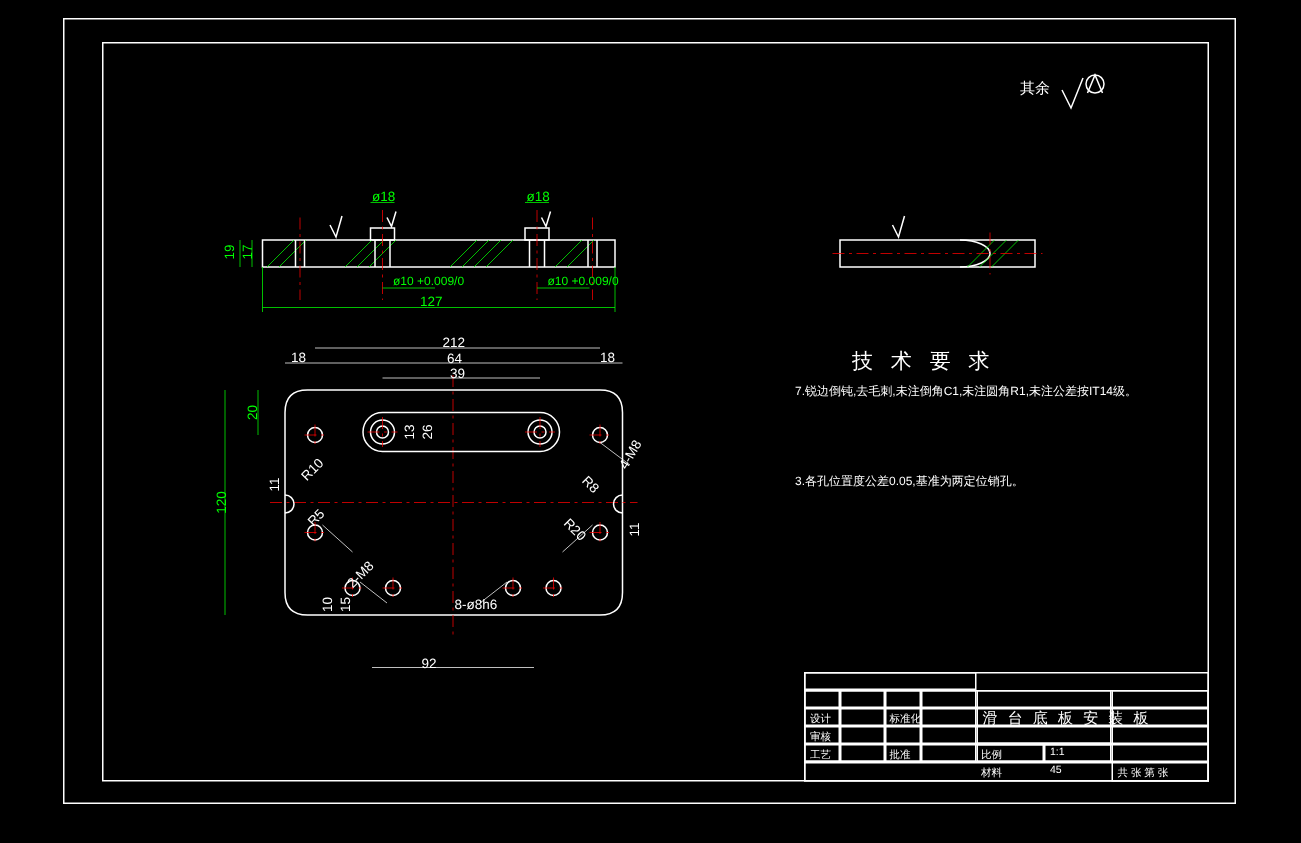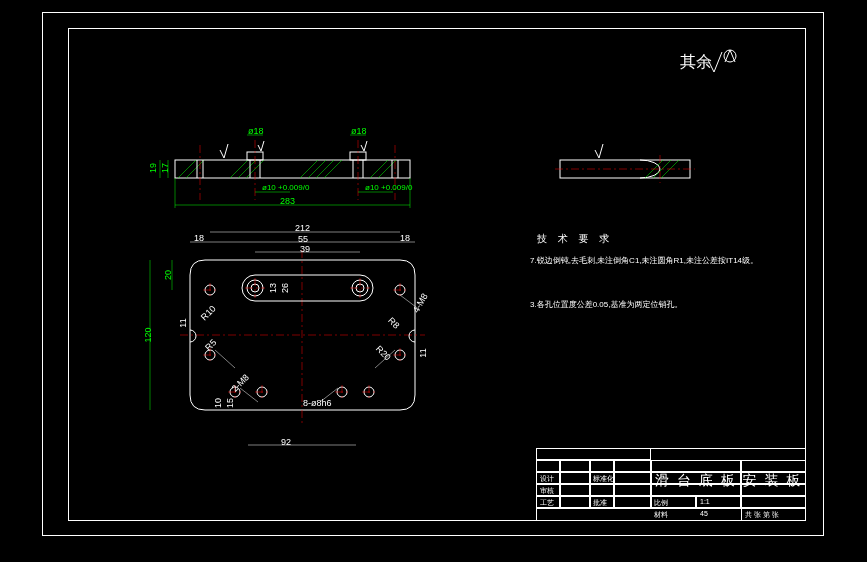--- a/index.html
+++ b/index.html
@@ -160,49 +160,49 @@
 <path d="M 725 62 l 5 -12 l 5 12" class="part-line"></path>
 </g>
 </svg>
 
 <span class="dim-text" style="top:126px;left:248px">ø18</span>
 <span class="dim-text" style="top:126px;left:351px">ø18</span>
 <span class="dim-text" style="top:163px;left:148px;transform:rotate(-90deg)">19</span>
 <span class="dim-text" style="top:163px;left:160px;transform:rotate(-90deg)">17</span>
 <span class="dim-text" style="top:183px;left:262px;font-size:8px">ø10 +0.009/0</span>
 <span class="dim-text" style="top:183px;left:365px;font-size:8px">ø10 +0.009/0</span>
-<span class="dim-text" style="top:196px;left:280px">283</span>
+<span class="dim-text" style="top:196px;left:280px">127</span>
 
 <span class="dim-text dim-text-w" style="top:233px;left:194px">18</span>
 <span class="dim-text dim-text-w" style="top:223px;left:295px">212</span>
 <span class="dim-text dim-text-w" style="top:233px;left:400px">18</span>
-<span class="dim-text dim-text-w" style="top:234px;left:298px">55</span>
+<span class="dim-text dim-text-w" style="top:234px;left:298px">64</span>
 <span class="dim-text dim-text-w" style="top:244px;left:300px">39</span>
 <span class="dim-text" style="top:270px;left:163px;transform:rotate(-90deg)">20</span>
 <span class="dim-text dim-text-w" style="top:283px;left:268px;transform:rotate(-90deg)">13</span>
 <span class="dim-text dim-text-w" style="top:283px;left:280px;transform:rotate(-90deg)">26</span>
 <span class="dim-text" style="top:330px;left:140px;transform:rotate(-90deg)">120</span>
 <span class="dim-text dim-text-w" style="top:318px;left:178px;transform:rotate(-90deg)">11</span>
 <span class="dim-text dim-text-w" style="top:348px;left:418px;transform:rotate(-90deg)">11</span>
 <span class="dim-text dim-text-w" style="top:308px;left:200px;transform:rotate(-45deg)">R10</span>
 <span class="dim-text dim-text-w" style="top:340px;left:205px;transform:rotate(-45deg)">R5</span>
 <span class="dim-text dim-text-w" style="top:348px;left:375px;transform:rotate(45deg)">R20</span>
 <span class="dim-text dim-text-w" style="top:318px;left:388px;transform:rotate(45deg)">R8</span>
 <span class="dim-text dim-text-w" style="top:378px;left:230px;transform:rotate(-45deg)">2-M8</span>
 <span class="dim-text dim-text-w" style="top:298px;left:410px;transform:rotate(-60deg)">4-M8</span>
 <span class="dim-text dim-text-w" style="top:398px;left:303px">8-ø8h6</span>
 <span class="dim-text dim-text-w" style="top:398px;left:213px;transform:rotate(-90deg)">10</span>
 <span class="dim-text dim-text-w" style="top:398px;left:225px;transform:rotate(-90deg)">15</span>
 <span class="dim-text dim-text-w" style="top:437px;left:281px">92</span>
 
-<span class="notes" style="top:52px;left:680px;font-size:16px">其余</span>
-
-<div class="notes" style="top:232px;left:537px;letter-spacing:4px;font-size:10px">技 术 要 求</div>
+<span class="notes" style="top:52px;left:680px;font-size:10px">其余</span>
+
+<div class="notes" style="top:232px;left:568px;letter-spacing:4px;font-size:14px">技 术 要 求</div>
 <div class="notes" style="top:254px;left:530px;width:260px;line-height:14px;font-size:8px">7.锐边倒钝,去毛刺,未注倒角C1,未注圆角R1,未注公差按IT14级。</div>
-<div class="notes" style="top:298px;left:530px;width:260px;line-height:14px;font-size:8px">3.各孔位置度公差0.05,基准为两定位销孔。</div>
+<div class="notes" style="top:314px;left:530px;width:260px;line-height:14px;font-size:8px">3.各孔位置度公差0.05,基准为两定位销孔。</div>
 
 <div>
 <div class="title-cell" style="top:448px;left:536px;width:270px;height:73px"></div>
 
 <div class="title-cell" style="top:448px;left:536px;width:115px;height:12px"></div>
 <div class="title-cell" style="top:460px;left:536px;width:270px;height:12px"></div>
 <div class="title-cell" style="top:472px;left:536px;width:270px;height:12px"></div>
 <div class="title-cell" style="top:484px;left:536px;width:270px;height:12px"></div>
 <div class="title-cell" style="top:496px;left:536px;width:270px;height:12px"></div>
 <div class="title-cell" style="top:508px;left:536px;width:270px;height:13px"></div>
@@ -214,21 +214,21 @@
 <div class="title-cell" style="top:460px;left:651px;width:90px;height:36px"></div>
 <div class="title-cell" style="top:460px;left:741px;width:65px;height:61px"></div>
 <div class="title-cell" style="top:496px;left:651px;width:45px;height:12px"></div>
 <div class="title-cell" style="top:496px;left:696px;width:45px;height:12px"></div>
 
 <span class="notes" style="top:474px;left:540px;font-size:7px">设计</span>
 <span class="notes" style="top:474px;left:593px;font-size:7px">标准化</span>
 <span class="notes" style="top:486px;left:540px;font-size:7px">审核</span>
 <span class="notes" style="top:498px;left:540px;font-size:7px">工艺</span>
 <span class="notes" style="top:498px;left:593px;font-size:7px">批准</span>
-<span class="notes" style="top:472px;left:655px;font-size:14px;letter-spacing:2px">滑 台 底 板 安 装 板</span>
+<span class="notes" style="top:472px;left:655px;font-size:10px;letter-spacing:2px">滑 台 底 板 安 装 板</span>
 <span class="notes" style="top:498px;left:654px;font-size:7px">比例</span>
 <span class="notes" style="top:498px;left:700px;font-size:7px">1:1</span>
 <span class="notes" style="top:510px;left:654px;font-size:7px">材料</span>
 <span class="notes" style="top:510px;left:700px;font-size:7px">45</span>
 <span class="notes" style="top:510px;left:745px;font-size:7px">共 张 第 张</span>
 </div>
 
 </div>
 
 </body></html>

